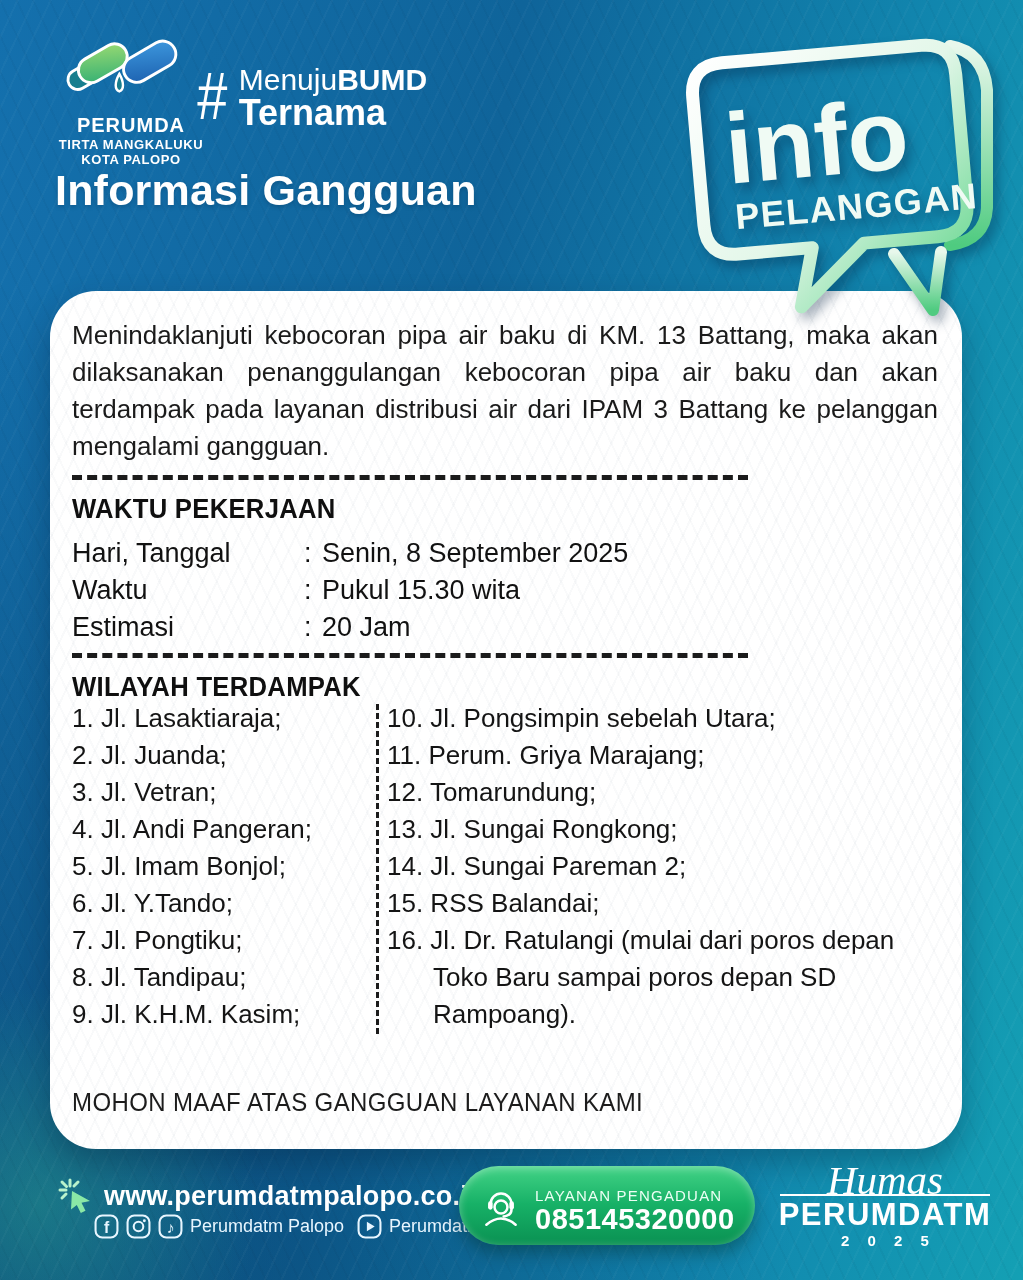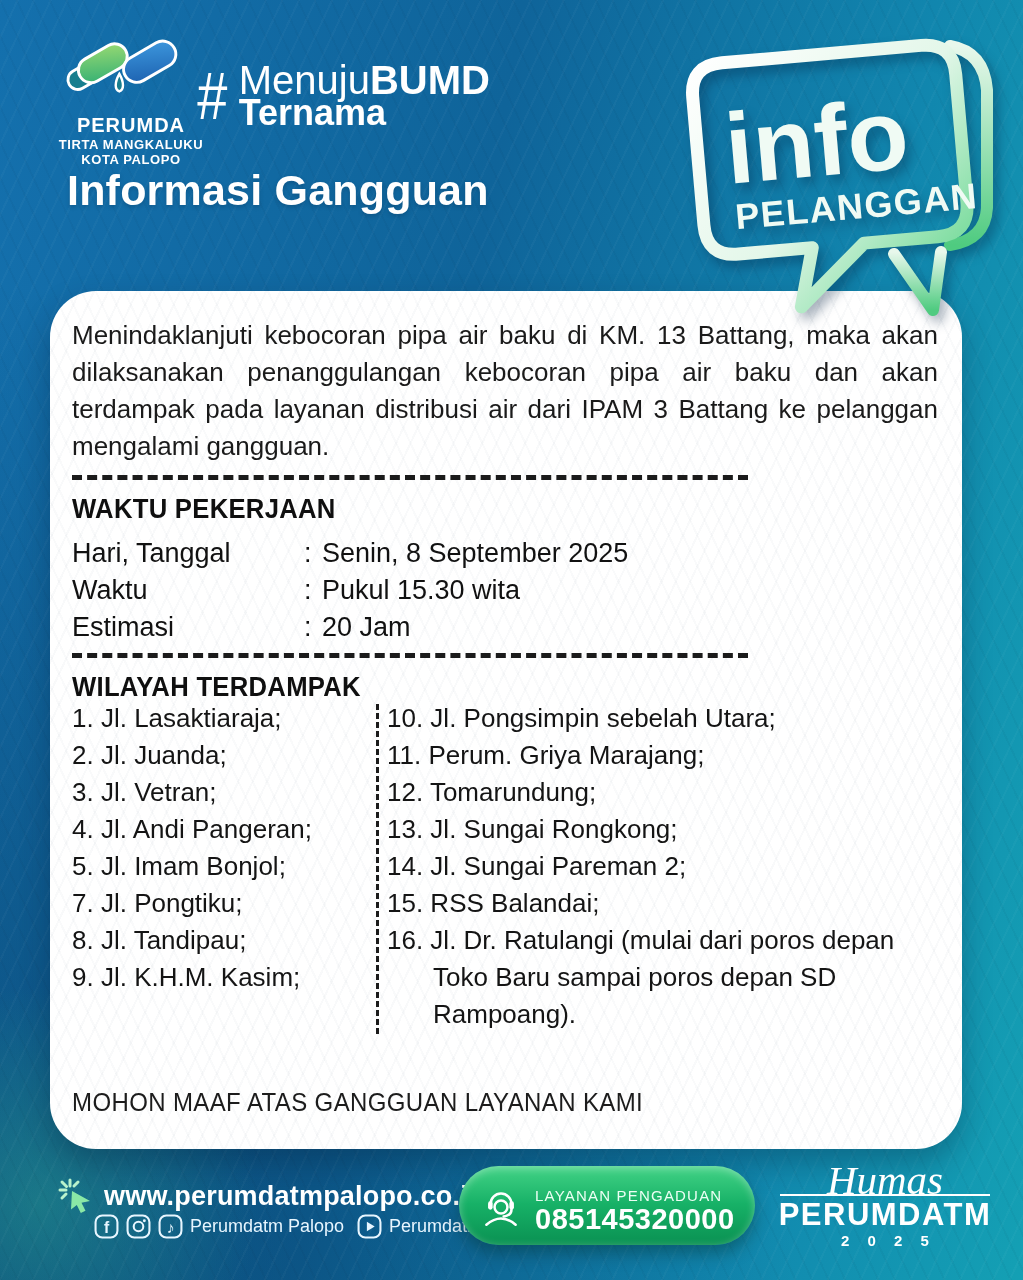--- a/index.html
+++ b/index.html
@@ -18,30 +18,30 @@
       repeating-linear-gradient(65deg, rgba(0,20,40,.035) 0 2px, transparent 2px 15px);
   }
 
   
   .logo { position:absolute; left:56px; top:36px; width:150px; text-align:center; color:#fff; }
   .logo-text1 { font-size:20px; font-weight:bold; letter-spacing:1px; margin-top:2px; }
   .logo-text2, .logo-text3 { font-size:13px; font-weight:bold; letter-spacing:.6px; }
 
   .hashtag { position:absolute; left:194px; top:64px; display:flex; color:#fff; align-items:flex-start; }
   .hash-symbol { font-size:66px; font-weight:400; line-height:64px; margin-right:8px; transform:scaleX(.82); }
-  .hash-line1 { font-size:40px; line-height:32px; font-weight:400; }
+  .hash-line1 { font-size:30px; line-height:32px; font-weight:400; }
   .hash-line1 b { font-weight:bold; }
   .hash-line2 { font-size:36px; line-height:34px; font-weight:bold; }
 
   .badge { position:absolute; left:632px; top:12px; width:392px; height:312px; z-index:5;
            filter:drop-shadow(5px 7px 6px rgba(0,30,60,.35)); }
 
   .title { position:absolute; left:55px; top:164px; color:#fff; font-weight:bold;
            font-size:43px; line-height:53px; letter-spacing:.2px;
-           text-shadow:0 2px 4px rgba(0,30,60,.25);margin-left:12px; }
+           text-shadow:0 2px 4px rgba(0,30,60,.25); }
 
   
   .card { position:absolute; left:50px; top:291px; width:912px; height:858px;
     background:#ffffff; border-radius:46px; box-shadow:0 14px 30px rgba(0,25,50,.30);padding-left:48px; }
   .card::before { content:""; position:absolute; inset:0; border-radius:46px; pointer-events:none;
     background:
       repeating-linear-gradient(115deg, rgba(110,130,150,.045) 0 2px, transparent 2px 13px),
       repeating-linear-gradient(65deg, rgba(110,130,150,.04) 0 2px, transparent 2px 13px);
   }
   .card-inner { position:absolute; inset:0; padding:0; color:#191919; }
@@ -187,20 +187,21 @@
 
       <div class="sec-heading aff-heading">WILAYAH TERDAMPAK</div>
 
       <div class="columns">
         <ul class="col col-left">
           <li>1. Jl. Lasaktiaraja;</li>
           <li>2. Jl. Juanda;</li>
           <li>3. Jl. Vetran;</li>
           <li>4. Jl. Andi Pangeran;</li>
           <li>5. Jl. Imam Bonjol;</li>
+          <li>6. Jl. Y.Tando;</li>
           <li>7. Jl. Pongtiku;</li>
           <li>8. Jl. Tandipau;</li>
           <li>9. Jl. K.H.M. Kasim;</li>
         </ul>
         <div class="col-divider"></div>
         <ul class="col col-right">
           <li>10. Jl. Pongsimpin sebelah Utara;</li>
           <li>11. Perum. Griya Marajang;</li>
           <li>12. Tomarundung;</li>
           <li>13. Jl. Sungai Rongkong;</li>

